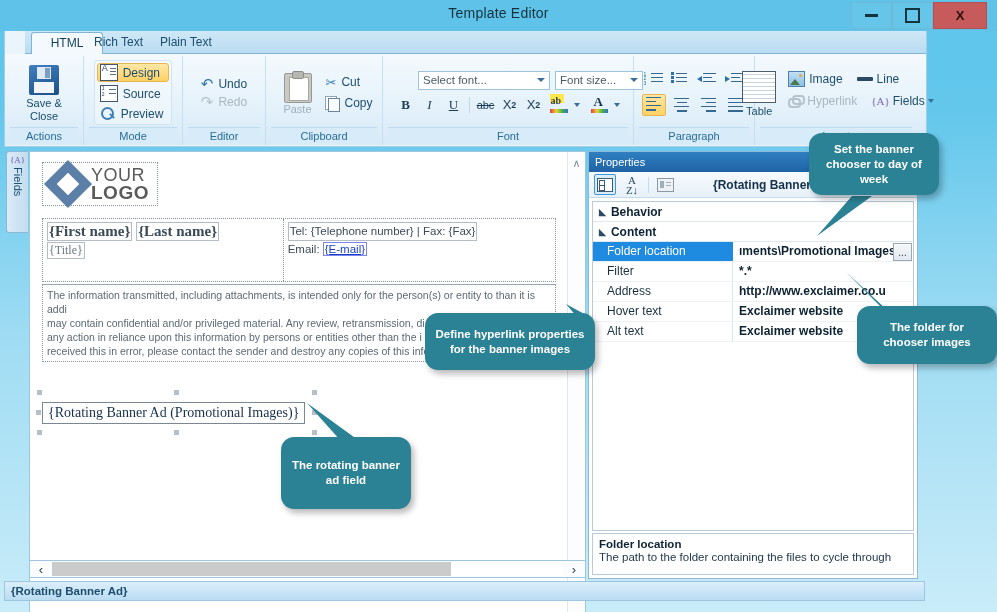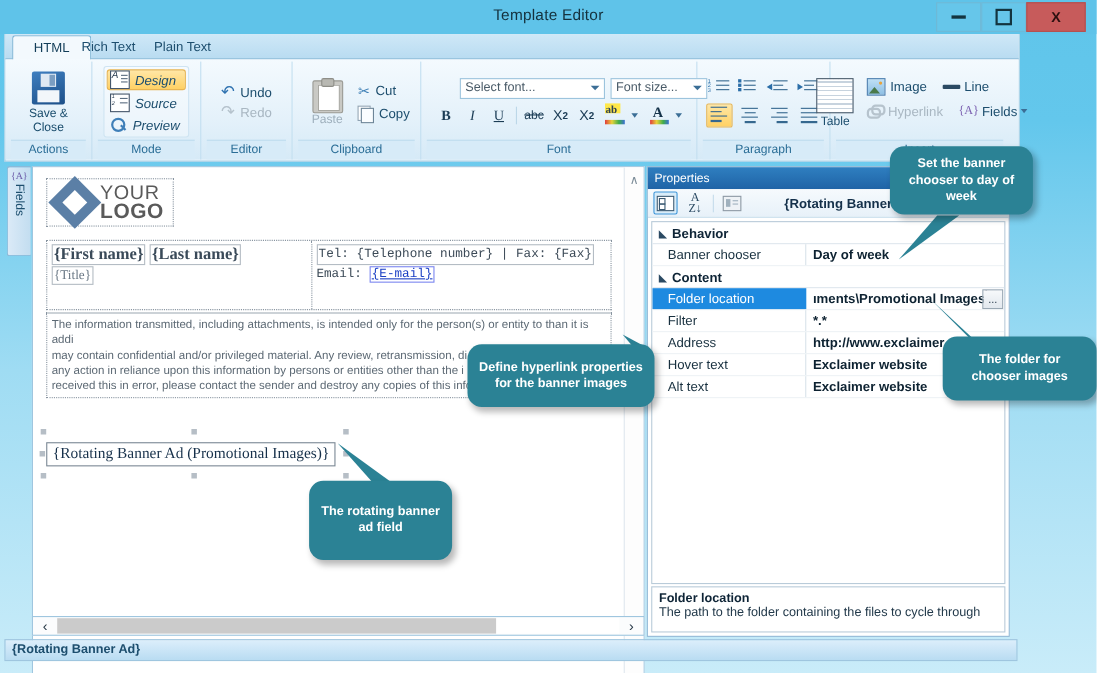--- a/index.html
+++ b/index.html
@@ -35,20 +35,21 @@
 
   
   .ribbon-wrap{
     position:absolute;left:4px;top:31px;width:921px;height:115px;
     background:#eaf4fb;
     border:1px solid #a4cde4;border-top:none;
   }
   .tabstrip{
     position:relative;height:22px;background:linear-gradient(180deg,#cfe8f7,#b9dcf1);
     border-bottom:1px solid #7fb4d4;
+    margin-left:20px;
   }
   .tab{
     position:absolute;top:1px;height:21px;line-height:21px;padding:0 11px;
     font-size:12px;color:#1d4e6e;cursor:default;
   }
   .tab.active{
     background:#f3f9fd;border:1px solid #7fb4d4;border-bottom:1px solid #f3f9fd;
     border-radius:3px 3px 0 0;top:1px;height:21px;line-height:20px;color:#123d58;
   }
   .ribbon{
@@ -75,21 +76,21 @@
   .bigbtn{display:flex;flex-direction:column;align-items:center;width:56px;padding-top:3px;cursor:default;}
   .bigbtn .lbl{font-size:11px;color:#184b6b;text-align:center;line-height:13px;margin-top:2px;}
   .floppy{width:30px;height:30px;position:relative;}
   .floppy .body{position:absolute;inset:0;background:linear-gradient(160deg,#3f7fc0,#1c4f88);border-radius:2px;}
   .floppy .shutter{position:absolute;left:8px;top:2px;width:14px;height:12px;background:#dfe9f3;}
   .floppy .shutter2{position:absolute;left:16px;top:3px;width:5px;height:10px;background:#7b9ec2;}
   .floppy .label{position:absolute;left:5px;bottom:2px;width:20px;height:11px;background:#f2f6fa;}
 
   
   .modelist{display:flex;flex-direction:column;gap:2px;}
-  .mitem{display:flex;align-items:center;gap:5px;font-size:12px;color:#1d4e6e;padding:1px 6px 1px 3px;border-radius:3px;cursor:default;font-style:italic;}
+  .mitem{display:flex;align-items:center;gap:5px;font-size:12px;color:#1d4e6e;padding:1px 6px 1px 3px;border-radius:3px;cursor:default;}
   .mitem.sel{background:linear-gradient(180deg,#ffe7a6,#ffd164);border:1px solid #e8b552;padding:0px 5px 0px 2px;}
   .ico16{width:16px;height:15px;display:inline-block;position:relative;}
   .ico-design{border:1px solid #44566b;background:#fff;}
   .ico-design:after{content:"A";position:absolute;left:1px;top:-2px;font-size:9px;color:#2b3e52;}
   .ico-design:before{content:"";position:absolute;right:1px;top:3px;width:6px;height:1px;background:#5a6d80;box-shadow:0 3px 0 #5a6d80,0 6px 0 #5a6d80;}
   .ico-source{border:1px solid #44566b;background:#fff;}
   .ico-source:after{content:"1\A 2";white-space:pre;position:absolute;left:1px;top:-1px;font-size:5px;color:#2b3e52;line-height:6px;}
   .ico-source:before{content:"";position:absolute;right:1px;top:3px;width:7px;height:1px;background:#5a6d80;box-shadow:0 4px 0 #5a6d80;}
   .ico-prev{position:relative;}
   .ico-prev:before{content:"";position:absolute;left:1px;top:1px;width:9px;height:9px;border:2px solid #3f7fb8;border-radius:50%;}
@@ -201,21 +202,21 @@
 
   .sigtable{
     margin-top:12px;border:1px dotted #8894a0;display:flex;width:100%;box-sizing:border-box;
   }
   .sigcell{padding:3px 4px;box-sizing:border-box;}
   .sigleft{width:47%;border-right:1px dotted #8894a0;min-height:62px;}
   .sigright{width:53%;min-height:62px;}
   .fieldtok{border:1px solid #b4bcc4;padding:0 1px;display:inline-block;}
   .nameline{font-size:15px;font-weight:bold;color:#3a4a59;font-family:"Liberation Serif",serif;}
   .titleline{font-size:12px;color:#6a7885;font-family:"Liberation Serif",serif;margin-top:1px;}
-  .contact{font-size:11.5px;color:#3c4a57;font-family:Liberation Mono, monospace;line-height:17px;}
+  .contact{font-size:11.5px;color:#3c4a57;font-family:Liberation Sans, sans-serif;line-height:17px;}
   .maillink{color:#1a3fc4;text-decoration:underline;border:1px solid #7b86f0;padding:0 1px;}
 
   .disclaimer{
     margin-top:2px;border:1px dotted #8894a0;border-top:1px solid #9aa5b0;padding:3px 4px;
     font-size:10.5px;line-height:14px;color:#5c6974;
   }
   .bannerfield-wrap{position:relative;margin-top:40px;display:inline-block;}
   .bannerfield{
     border:1px solid #7b8894;padding:2px 5px;font-size:14px;color:#16304a;
     font-family:"Liberation Serif",serif;background:#fff;display:inline-block;
@@ -648,24 +649,20 @@
       <div class="ptb-title">{Rotating Banner Ad}</div>
     </div>
 
     <div class="grid">
 
       <div class="grow cat">
         <span class="twisty">◣</span>
         <span>Behavior</span>
       </div>
 
-      <div class="grow">
-        <span class="gname">Banner chooser</span>
-        <span class="gval">Day of week</span>
-      </div>
 
       <div class="grow cat">
         <span class="twisty">◣</span>
         <span>Content</span>
       </div>
 
       <div class="grow selected">
         <span class="gname">Folder location</span>
         <span class="gval">
           <span>ıments\Promotional Images</span><span class="caretpos"></span>

